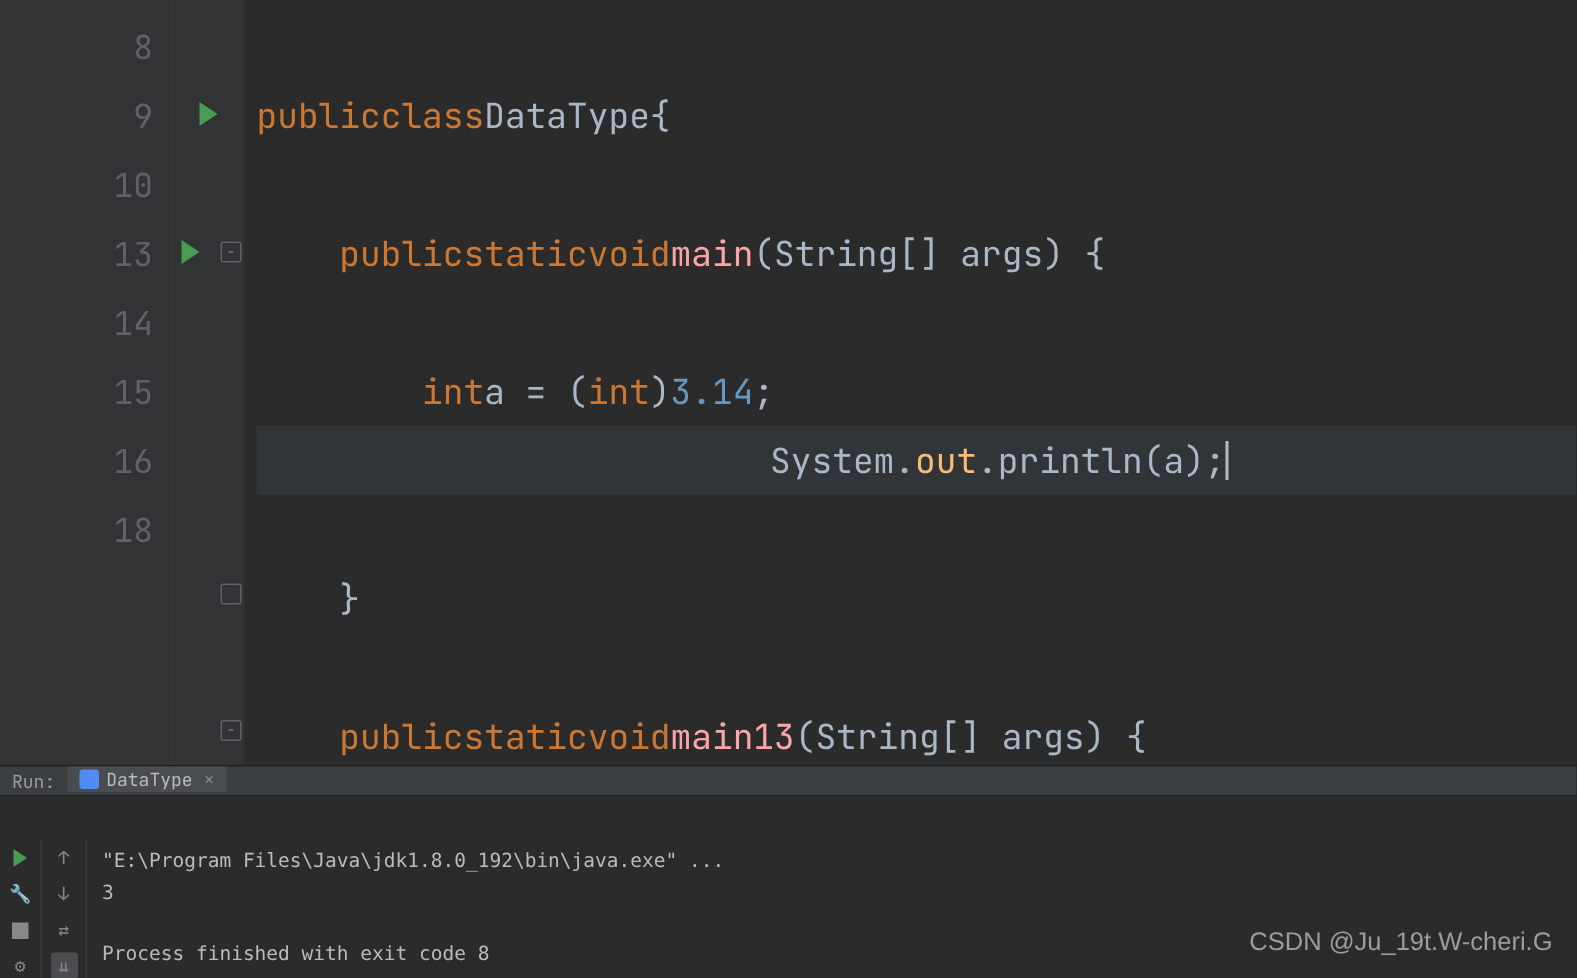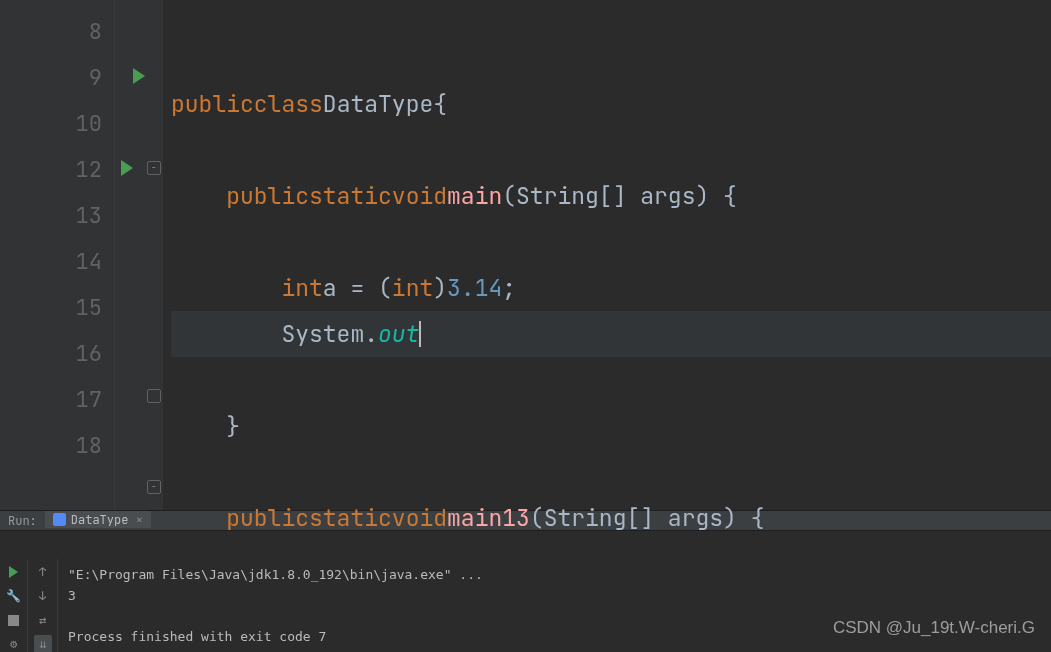--- a/index.html
+++ b/index.html
@@ -67,38 +67,38 @@
   justify-content: center;
   font-size: 10px;
   color: #888;
   line-height: 1;
 }
 .code {
   flex: 1;
   padding-top: 8px;
   padding-left: 8px;
   position: relative;
-  margin-top: 27px;
 }
 .code-line {
   height: 46px;
   display: flex;
   align-items: center;
   font-size: 23px;
   white-space: pre;
   color: #a9b7c6;
 }
 .code-line.current {
   background: #313537;
+  justify-content: center;
 }
 .kw { color: #cc7832; }
 .cls { color: #a9b7c6; }
 .mth { color: #fca5a5; }
 .num { color: #6897bb; }
-.ital { color: #14b8a6; font-style: italic; }
+.ital { color: #fdba74; }
 .punc { color: #a9b7c6; }
 .caret {
   display: inline-block;
   width: 2px;
   height: 26px;
   background: #bbbbbb;
   vertical-align: middle;
 }
 
 .run-panel {
@@ -202,36 +202,30 @@
     <div class="gutter-row">
         <span class="line-num">8</span>
       </div>
     <div class="gutter-row">
         <span class="line-num">9</span>
       </div>
     <div class="gutter-row">
         <span class="line-num">10</span>
       </div>
     <div class="gutter-row">
-        <span class="line-num">12</span>
-      </div>
-    <div class="gutter-row">
         <span class="line-num">13</span>
       </div>
     <div class="gutter-row">
         <span class="line-num">14</span>
       </div>
     <div class="gutter-row">
         <span class="line-num">15</span>
       </div>
     <div class="gutter-row">
         <span class="line-num">16</span>
-      </div>
-    <div class="gutter-row">
-        <span class="line-num">17</span>
       </div>
     <div class="gutter-row">
         <span class="line-num">18</span>
       </div>
   </div>
   <div class="marker-col">
     <div class="marker-row"></div>
     <div class="marker-row">
         <div class="tri"></div>
       </div>
@@ -252,21 +246,21 @@
         <div class="fold">−</div>
       </div>
   </div>
   <div class="code">
     <div class="code-line"></div>
     <div class="code-line"><span class="kw">public</span> <span class="kw">class</span> <span class="cls">DataType</span> <span class="punc">{</span></div>
     <div class="code-line"></div>
     <div class="code-line"><span>    </span><span class="kw">public</span> <span class="kw">static</span> <span class="kw">void</span> <span class="mth">main</span><span class="punc">(String[] args) {</span></div>
     <div class="code-line"></div>
     <div class="code-line"><span>        </span><span class="kw">int</span> <span>a = (</span><span class="kw">int</span><span>)</span><span class="num">3.14</span><span class="punc">;</span></div>
-    <div class="code-line current"><span>        </span><span>System.</span><span class="ital">out</span><span class="caret"></span></div>
+    <div class="code-line current"><span>        </span><span>System.</span><span class="ital">out</span><span>.println(a);</span><span class="caret"></span></div>
     <div class="code-line"></div>
     <div class="code-line"><span>    </span><span class="punc">}</span></div>
     <div class="code-line"></div>
     <div class="code-line"><span>    </span><span class="kw">public</span> <span class="kw">static</span> <span class="kw">void</span> <span class="mth">main13</span><span class="punc">(String[] args) {</span></div>
   </div>
 </div>
 
 <div class="run-panel">
   <div class="run-header">
     <span class="run-label">Run:</span>
@@ -289,17 +283,17 @@
     </div>
     <div class="run-side2">
       <div class="side-btn">↑</div>
       <div class="side-btn">↓</div>
       <div class="side-btn">⇄</div>
       <div class="side-btn" style="background:#4a4d4f;border-radius:2px;">⇊</div>
     </div>
     <div class="console"><span>"E:\Program Files\Java\jdk1.8.0_192\bin\java.exe" ...</span>
 <span>3</span>
 
-<span>Process finished with exit code 7</span></div>
+<span>Process finished with exit code 8</span></div>
   </div>
 </div>
 
 <div class="watermark">CSDN @Ju_19t.W-cheri.G</div>
 
 </body></html>

